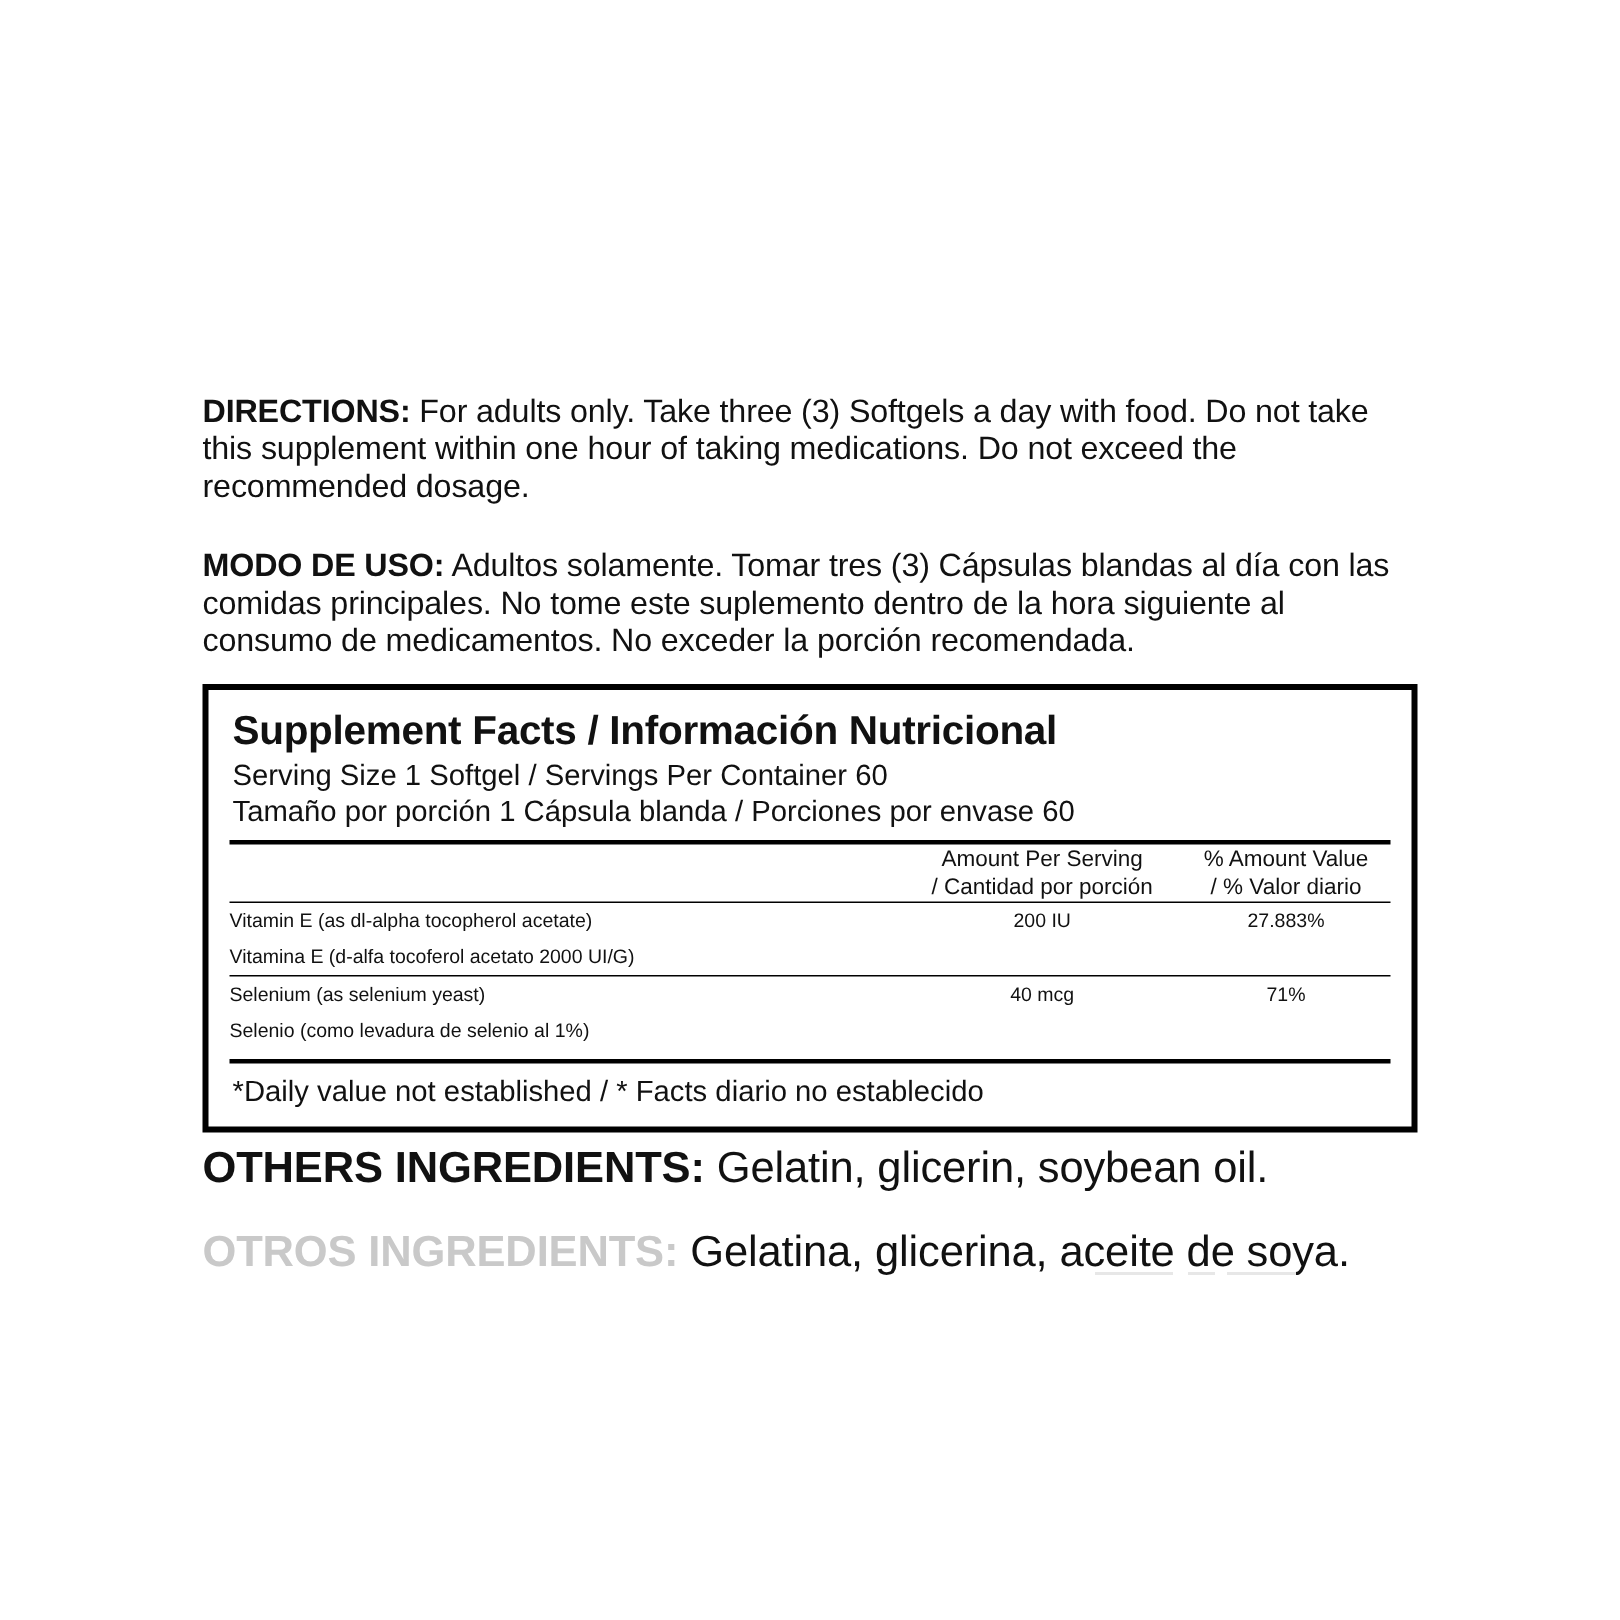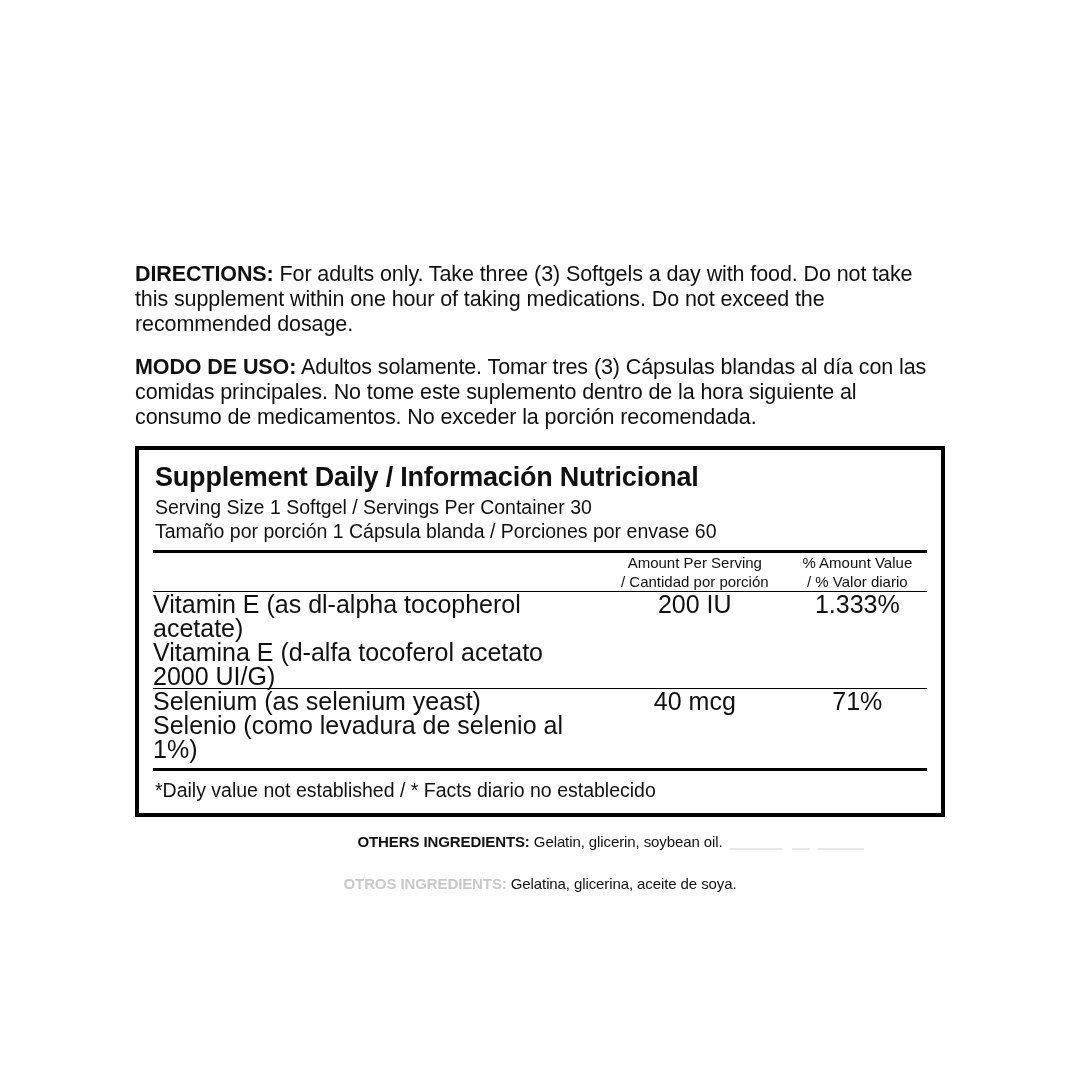--- a/index.html
+++ b/index.html
@@ -31,21 +31,21 @@
   .para {
     font-size: 21.5px;
     line-height: 25px;
     letter-spacing: -0.1px;
     margin: 0 0 0 0;
   }
   .para .lead {
     font-weight: bold;
   }
   .para.second {
-    margin-top: 18px;
+    margin-top: 28px;
   }
 
   
   .facts {
     margin-top: 16px;
     border: 4px solid #000000;
     padding: 8px 14px 10px 14px;
     box-sizing: border-box;
   }
   .facts-title {
@@ -88,44 +88,43 @@
   .hdr-row td {
     font-size: 15px;
     font-weight: normal;
     line-height: 19px;
     padding: 4px 0 5px 0;
     text-align: center;
   }
   .hdr-row td.col-name { text-align: left; }
 
   .nutrient-row td {
-    font-size: 25px;
+    font-size: 13px;
     line-height: 24px;
     padding: 7px 0 7px 0;
   }
   .nutrient-row td.col-amt,
   .nutrient-row td.col-dv {
     text-align: center;
   }
   .nutrient-row .name-en { display: block; }
   .nutrient-row .name-es { display: block; }
 
   .footnote {
     font-size: 19.5px;
     line-height: 24px;
     padding: 7px 0 1px 2px;
   }
 
   
   .others {
     margin-top: 11px;
-    font-size: 15px;
+    font-size: 29px;
     line-height: 27px;
     letter-spacing: -0.1px;
-    text-align: center;
   }
   .others .lead { font-weight: bold; }
   .others-es .lead-es {
     font-weight: bold;
     color: #c9c9c9;
   }
   .ghost-marks {
     position: absolute;
     left: 730px;
     top: 848px;
@@ -146,22 +145,22 @@
 <body>
 
 <div class="page">
   <div class="content">
 
     <p class="para"><span class="lead">DIRECTIONS:</span><span> For adults only. Take three (3) Softgels a day with food. Do not take this supplement within one hour of taking medications. Do not exceed the recommended dosage.</span></p>
 
     <p class="para second"><span class="lead">MODO DE USO:</span><span> Adultos solamente. Tomar tres (3) Cápsulas blandas al día con las comidas principales. No tome este suplemento dentro de la hora siguiente al consumo de medicamentos. No exceder la porción recomendada.</span></p>
 
     <div class="facts">
-      <div class="facts-title">Supplement Daily / Información Nutricional</div>
-      <div class="serving">Serving Size 1 Softgel / Servings Per Container 30</div>
+      <div class="facts-title">Supplement Facts / Información Nutricional</div>
+      <div class="serving">Serving Size 1 Softgel / Servings Per Container 60</div>
       <div class="serving">Tamaño por porción 1 Cápsula blanda / Porciones por envase 60</div>
 
       <hr class="hr-thick">
 
       <table class="nutri">
         <tbody>
             <tr class="hdr-row">
           <td class="col-name"></td>
           <td class="col-amt">
             <div>Amount Per Serving</div>
@@ -178,21 +177,21 @@
       <hr class="hr-thin">
 
       <table class="nutri">
         <tbody>
             <tr class="nutrient-row">
           <td class="col-name">
             <span class="name-en">Vitamin E (as dl-alpha tocopherol acetate)</span>
             <span class="name-es">Vitamina E (d-alfa tocoferol acetato 2000 UI/G)</span>
           </td>
           <td class="col-amt">200 IU</td>
-          <td class="col-dv">1.333%</td>
+          <td class="col-dv">27.883%</td>
         </tr>
       </tbody>
         </table>
 
       <hr class="hr-thin">
 
       <table class="nutri">
         <tbody>
             <tr class="nutrient-row">
           <td class="col-name">

